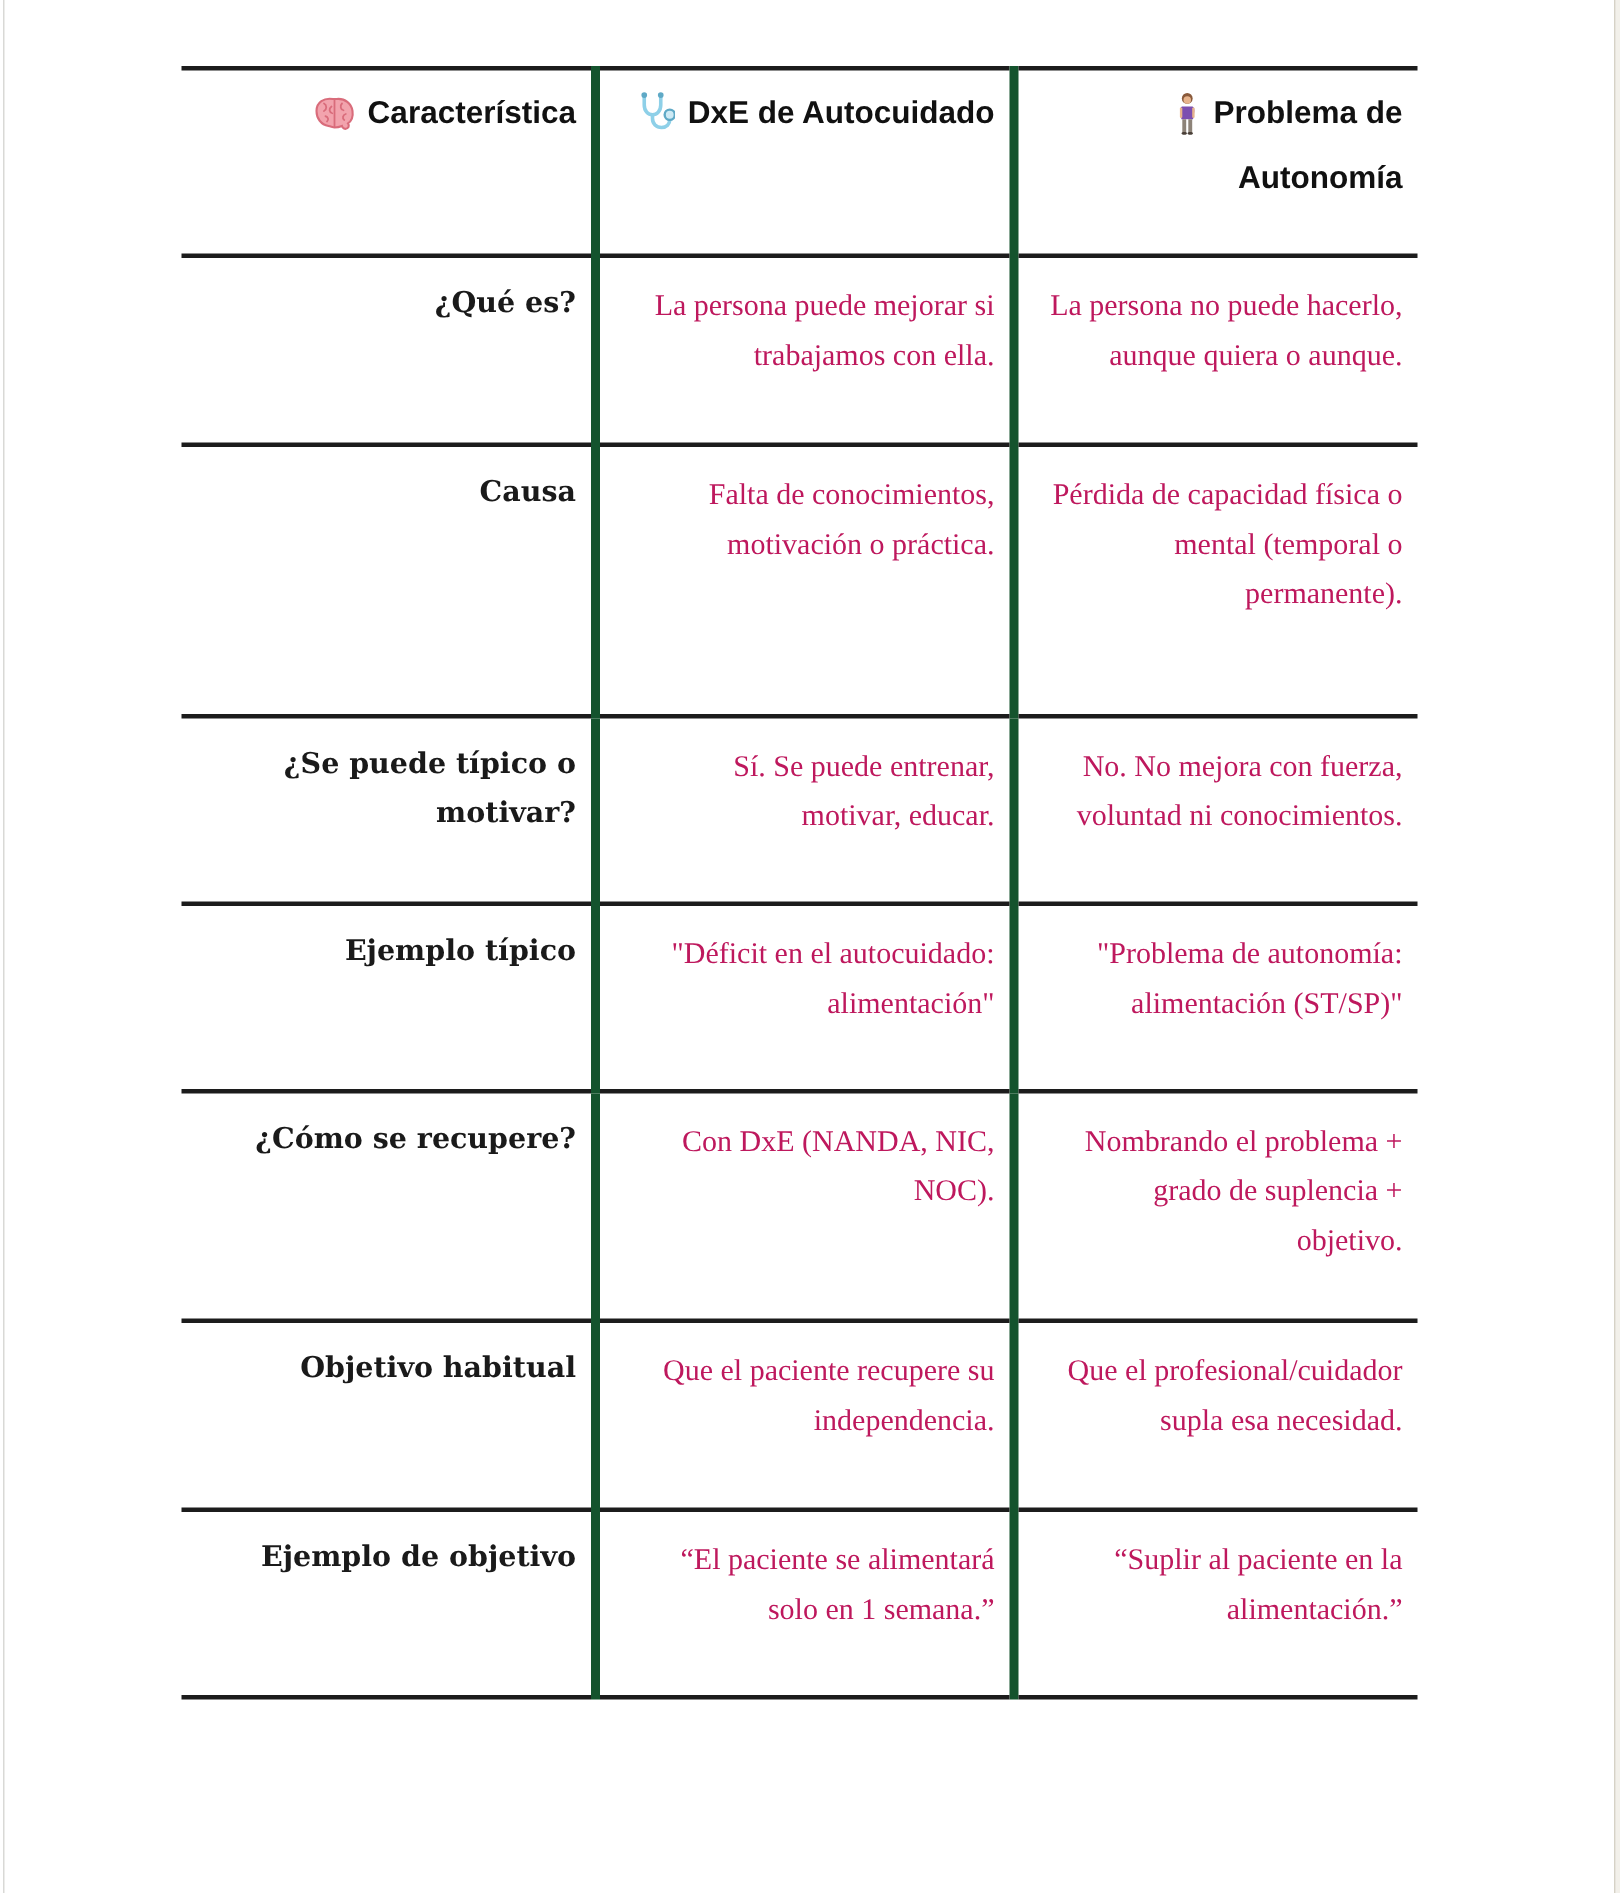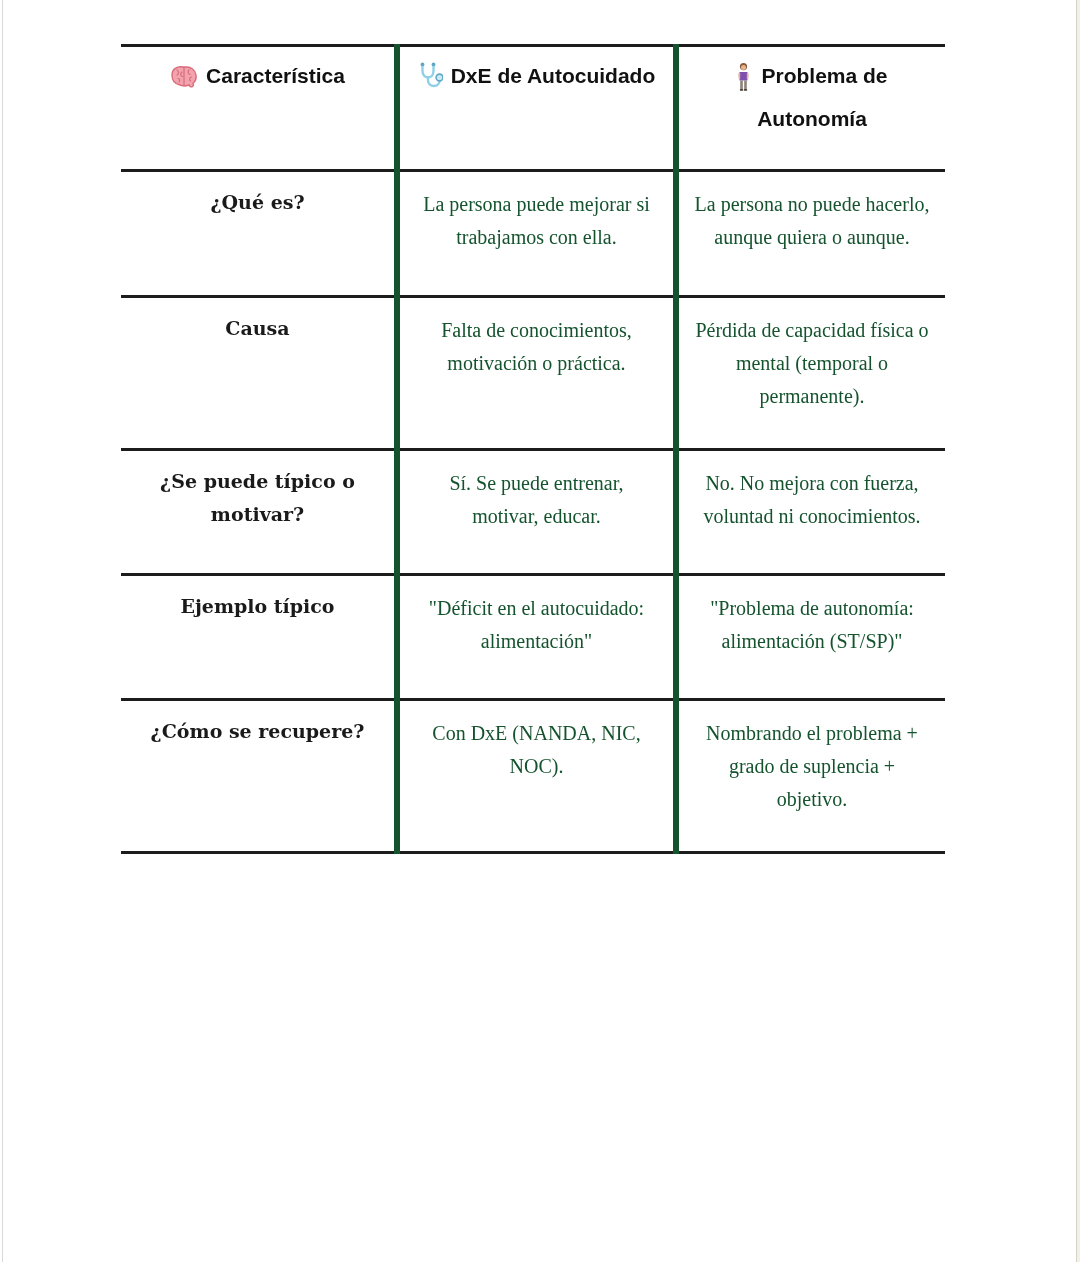--- a/index.html
+++ b/index.html
@@ -49,21 +49,21 @@
     border-top: 3px solid #1c1c1c;
     border-bottom: 3px solid #1c1c1c;
   }
   table.cmp col.c1 { width: 276px; }
   table.cmp col.c2 { width: 279px; }
   table.cmp col.c3 { width: 269px; }
   tbody tr { border-top: 3px solid #1c1c1c; }
   th + th, td + td { border-left: 6px solid #14532d; }
   th, td {
     vertical-align: top;
-    text-align: center;
+    text-align: right;
     padding: 14px 10px 0 10px;
     white-space: pre-line;
   }
   thead th {
     padding-top: 12px;
     font-family: "Liberation Sans", sans-serif;
     font-weight: 700;
     font-size: 21px;
     line-height: 34px;
     color: #111111;
@@ -72,25 +72,25 @@
     font-family: "DejaVu Serif", serif;
     font-weight: 700;
     font-size: 19px;
     line-height: 33px;
   }
   td.body {
     font-family: "Liberation Serif", serif;
     font-size: 20px;
     line-height: 33px;
     padding-top: 16px;
-    color: #14532d;
+    color: #be185d;
   }
   tr.hrow       { height: 125px; }
   tr.r-que      { height: 126px; }
-  tr.r-causa    { height: 153px; }
+  tr.r-causa    { height: 181px; }
   tr.r-ensenar  { height: 125px; }
   tr.r-ejemplo  { height: 125px; }
   tr.r-nanda    { height: 100px; }
   tr.r-registra { height: 153px; }
   tr.r-objetivo { height: 126px; }
   tr.r-ejobj    { height: 125px; }
   .icon {
     display: inline-block;
     vertical-align: -6px;
     margin-right: 8px;
@@ -170,16 +170,30 @@
           <td class="body">"Problema de autonomía:
 alimentación (ST/SP)"</td>
         </tr>
         <tr class="r-registra">
           <td class="lbl">¿Cómo se recupere?</td>
           <td class="body">Con DxE (NANDA, NIC, NOC).</td>
           <td class="body">Nombrando el problema +
 grado de suplencia +
 objetivo.</td>
         </tr>
+        <tr class="r-objetivo">
+          <td class="lbl">Objetivo habitual</td>
+          <td class="body">Que el paciente recupere su
+independencia.</td>
+          <td class="body">Que el profesional/cuidador
+supla esa necesidad.</td>
+        </tr>
+        <tr class="r-ejobj">
+          <td class="lbl">Ejemplo de objetivo</td>
+          <td class="body">“El paciente se alimentará
+solo en 1 semana.”</td>
+          <td class="body">“Suplir al paciente en la
+alimentación.”</td>
+        </tr>
       </tbody>
     </table>
   </div>
 </div>
 
 </body></html>

